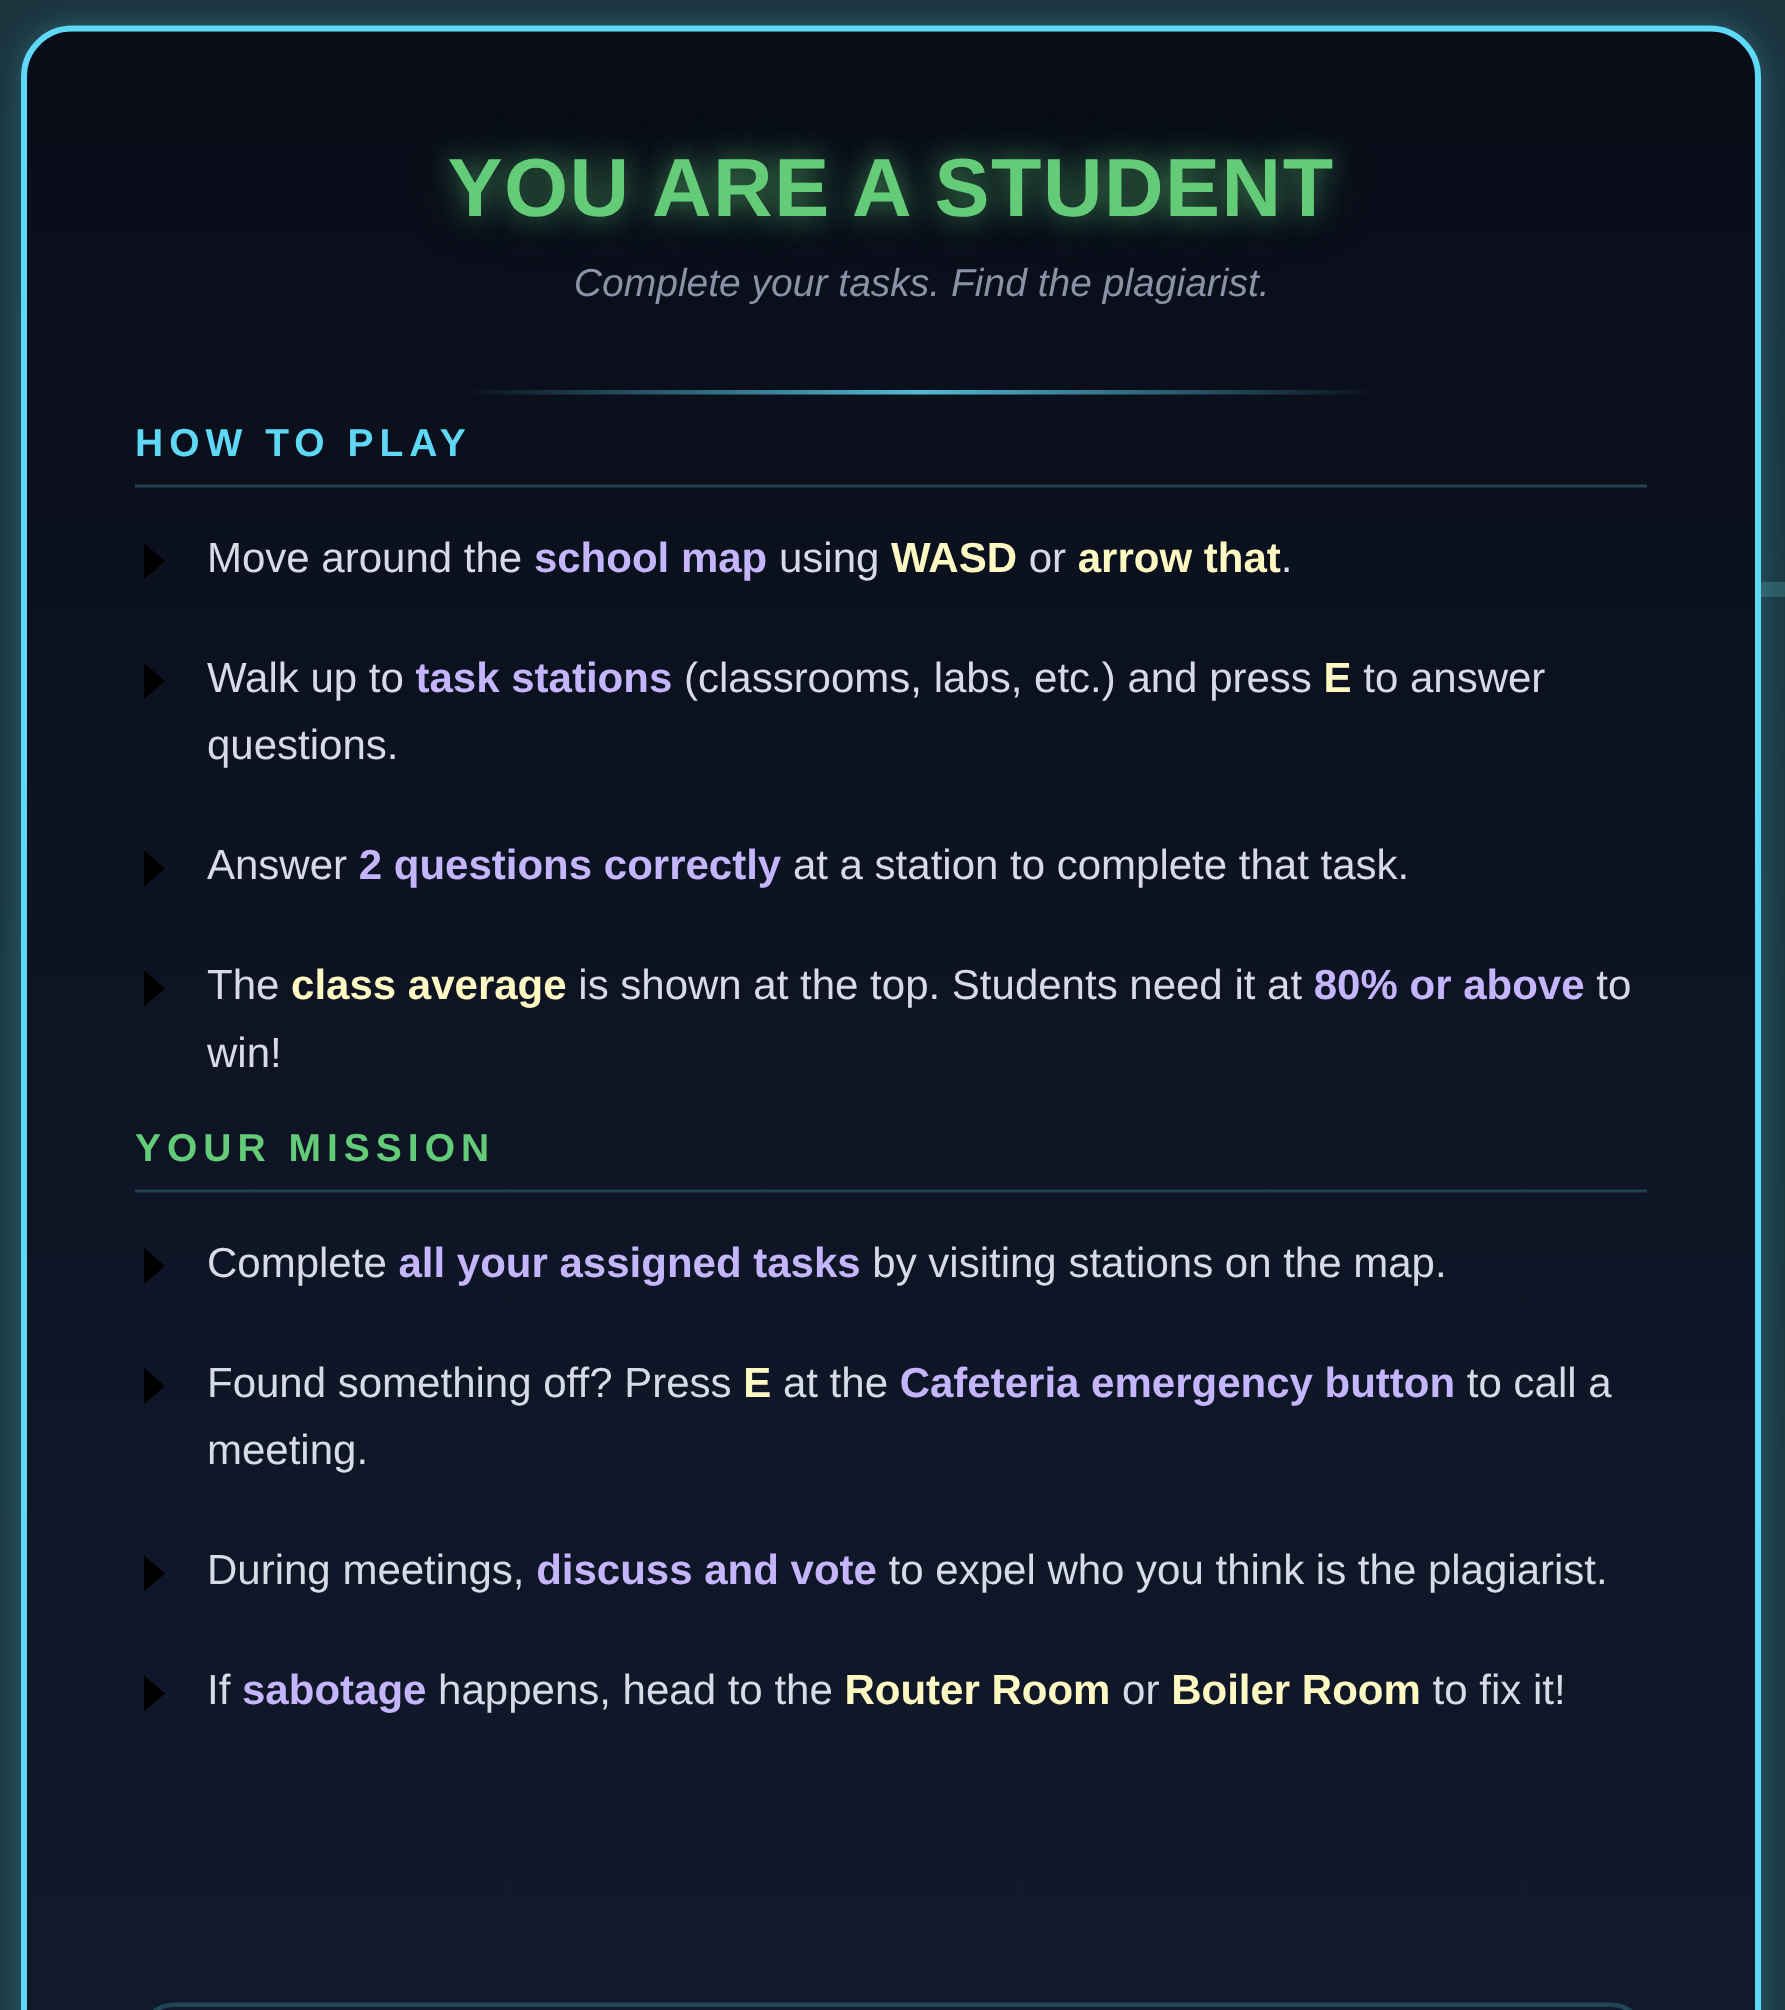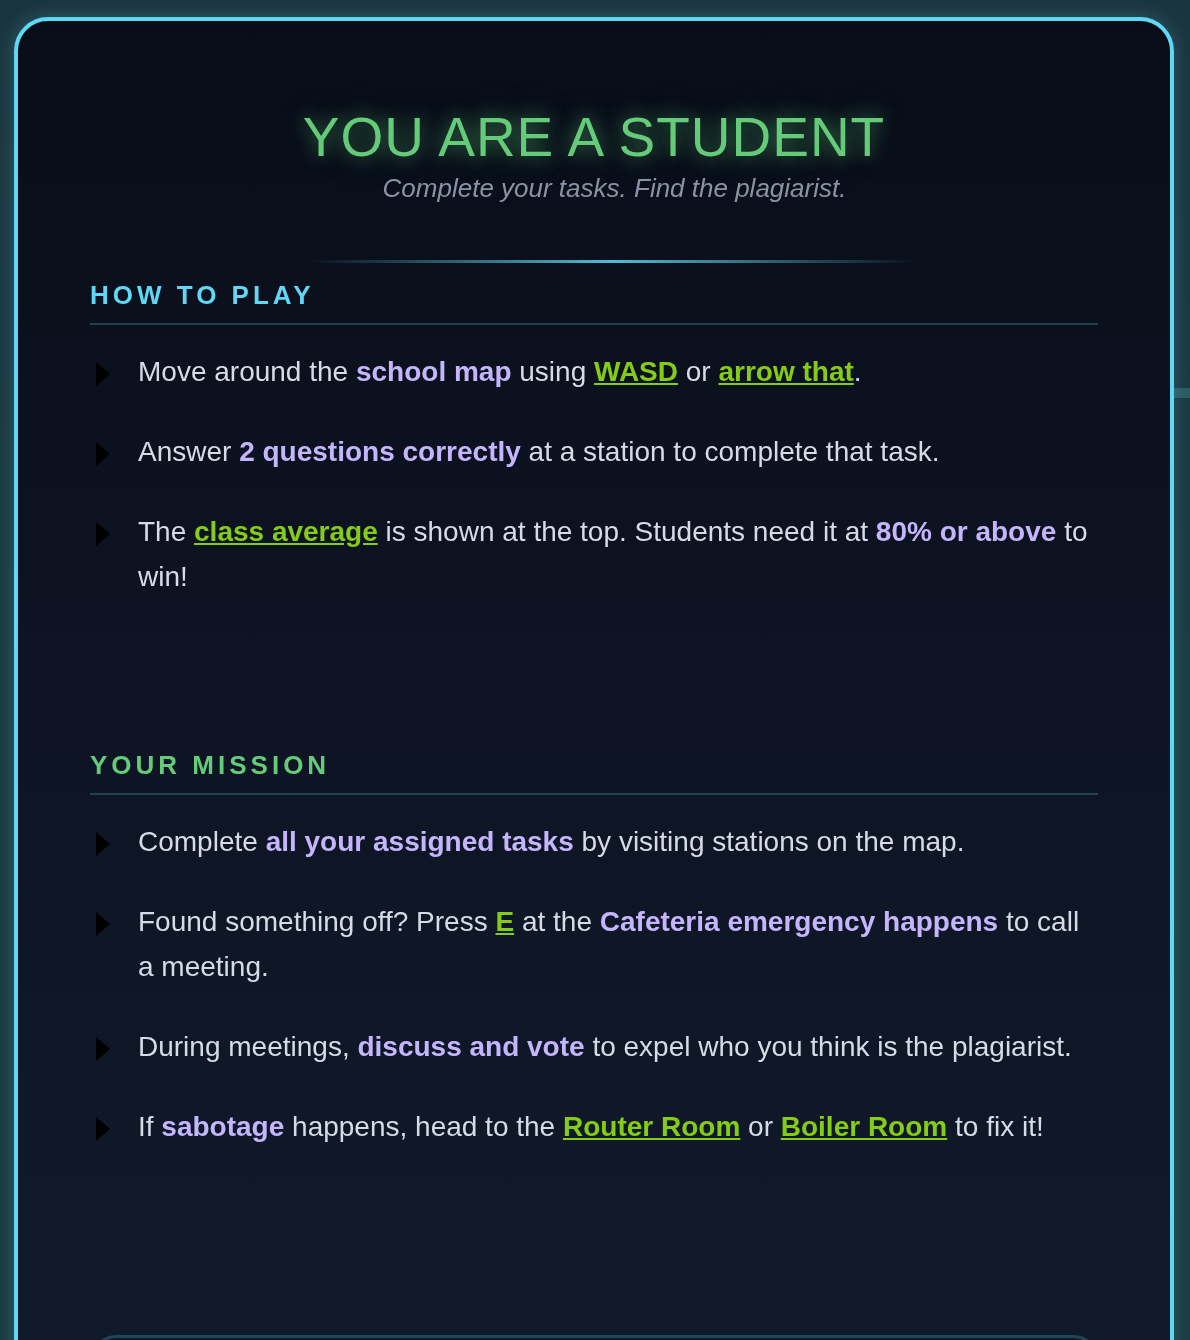--- a/index.html
+++ b/index.html
@@ -25,23 +25,22 @@
       border: 4px solid #5fd8f5;
       border-radius: 34px;
       background: linear-gradient(180deg, #090d18 0%, #0e1424 50%, #111a2b 100%);
       box-shadow: 0 0 18px rgba(95,216,245,0.25);
     }
     .title-wrap {
       position: absolute; left: 0; right: 0; top: 72px; text-align: center;
     }
     .title {
       display: inline-block;
-      color: #64cc78; font-weight: normal; font-size: 55px; letter-spacing: 1px;
+      color: #64cc78; font-weight: bold; font-size: 55px; letter-spacing: 1px;
       text-shadow: 0 0 18px rgba(100,204,120,0.55), 0 0 40px rgba(100,204,120,0.25);
-      margin-top: 12px;
     }
     .subtitle {
       position: absolute; left: 0; right: 0; top: 152px; text-align: center;
       color: #8a93a6; font-style: italic; font-size: 26px; margin-left: 41px;
     }
     .title-divider {
       position: absolute; left: 290px; width: 610px; top: 239px; height: 3px;
       background: linear-gradient(90deg, rgba(95,216,245,0) 0%, rgba(95,216,245,0.85) 50%, rgba(95,216,245,0) 100%);
       border-radius: 2px;
     }
@@ -60,21 +59,21 @@
       margin-bottom: 35px;
     }
     ul.rules li .arrow {
       position: absolute; left: 6px; top: 13px;
       width: 0; height: 0;
       border-top: 12px solid transparent;
       border-bottom: 12px solid transparent;
       border-left: 14px solid #000;
     }
     .b { color: #c4b5fd; font-weight: bold; }
-    .k { color: #84cc16; font-weight: bold; text-decoration: underline; }
+    .k { color: #fef9c3; font-weight: bold; }
     .bottom-box {
       position: absolute; left: 92px; top: 1335px; width: 1006px; height: 60px;
       border: 3px solid #1f4656; border-radius: 24px;
     }
   </style>
 </head>
 <body>
 
 <div class="backdrop"></div>
 <div class="bg-target">Target: 80%</div>
@@ -85,28 +84,29 @@
     <h1 class="title">YOU ARE A STUDENT</h1>
   </div>
   <div class="subtitle">Complete your tasks. Find the plagiarist.</div>
   <div class="title-divider"></div>
 </div>
 
 <div class="section" style="top:280px;">
   <div class="section-header cyan">HOW TO PLAY</div>
   <ul class="rules">
       <li><span class="arrow"></span><span>Move around the </span><span class="b">school map</span><span> using </span><span class="k">WASD</span><span> or </span><span class="k">arrow that</span><span>.</span></li>
+      <li><span class="arrow"></span><span>Walk up to </span><span class="b">task stations</span><span> (classrooms, labs, etc.) and press </span><span class="k">E</span><span> to answer questions.</span></li>
       <li><span class="arrow"></span><span>Answer </span><span class="b">2 questions correctly</span><span> at a station to complete that task.</span></li>
       <li><span class="arrow"></span><span>The </span><span class="k">class average</span><span> is shown at the top. Students need it at </span><span class="b">80% or above</span><span> to win!</span></li>
     </ul>
 </div>
 
 <div class="section" style="top:750px;">
   <div class="section-header green">YOUR MISSION</div>
   <ul class="rules">
       <li><span class="arrow"></span><span>Complete </span><span class="b">all your assigned tasks</span><span> by visiting stations on the map.</span></li>
-      <li><span class="arrow"></span><span>Found something off? Press </span><span class="k">E</span><span> at the </span><span class="b">Cafeteria emergency happens</span><span> to call a meeting.</span></li>
+      <li><span class="arrow"></span><span>Found something off? Press </span><span class="k">E</span><span> at the </span><span class="b">Cafeteria emergency button</span><span> to call a meeting.</span></li>
       <li><span class="arrow"></span><span>During meetings, </span><span class="b">discuss and vote</span><span> to expel who you think is the plagiarist.</span></li>
       <li><span class="arrow"></span><span>If </span><span class="b">sabotage</span><span> happens, head to the </span><span class="k">Router Room</span><span> or </span><span class="k">Boiler Room</span><span> to fix it!</span></li>
     </ul>
 </div>
 
 <div class="bottom-box"></div>
 
 </body></html>

